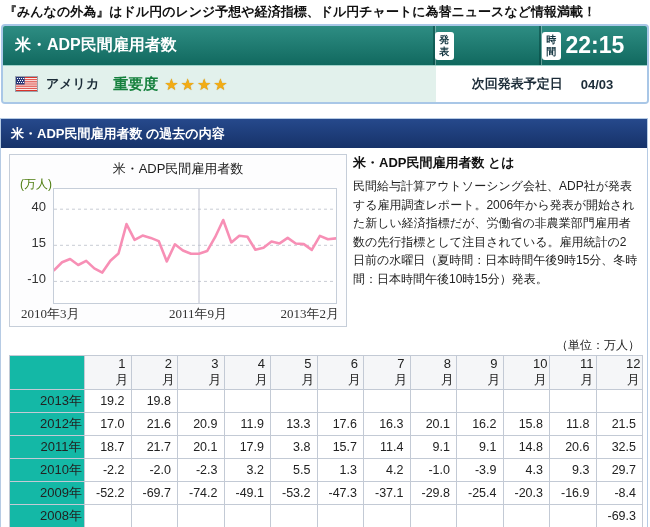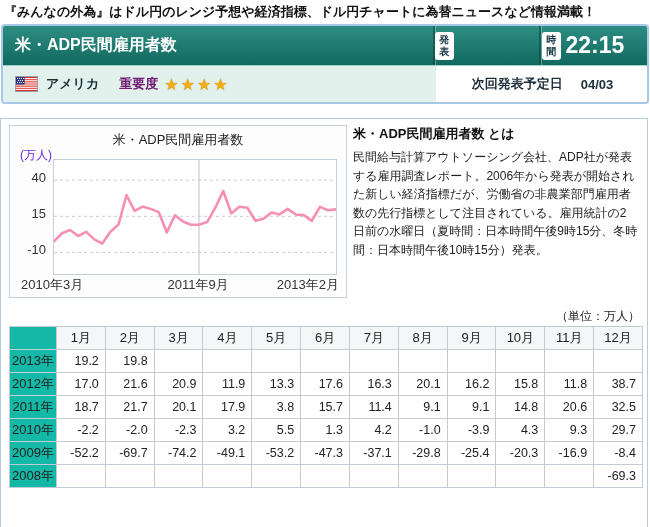--- a/index.html
+++ b/index.html
@@ -29,21 +29,21 @@
     display:inline-block;background:#fff;border-radius:3px;color:#12343f;
     font-size:10px;font-weight:bold;width:1.25em;line-height:1.2;
     padding:2px 3px;text-align:center;word-break:break-all;margin-right:5px;
   }
   .timing{color:#fff;font-size:11.5px;line-height:1.25;text-align:center;flex:1;padding-right:4px;}
   .time-value{color:#fff;font-size:23px;font-weight:bold;letter-spacing:0;}
   .w1-info{height:36px;display:flex;align-items:stretch;background:#e2f1ec;font-weight:bold;}
   .info-left{flex:1;display:flex;align-items:center;padding-left:12px;}
   .flag{border:1px solid #9aa3ad;display:block;}
   .country{font-size:13px;color:#1c2c38;margin-left:8px;}
-  .importance-label{font-size:13px;color:#701a75;margin-left:20px;}
+  .importance-label{font-size:15px;color:#15803d;margin-left:14px;}
   .stars{font-size:16px;color:#f2ac15;margin-left:6px;letter-spacing:2px;text-shadow:0 0 1px #b07c00;}
   .info-right{
     width:209px;background:#ffffff;border-left:2px solid #ffffff;
     display:flex;align-items:center;justify-content:center;font-size:13px;color:#1c2c38;
   }
   .info-right .nr-label{margin-right:18px;}
   
   .widget2{
     position:absolute;top:118px;left:0;width:646px;height:418px;
     border:1px solid #b6cbe4;background:#fff;
@@ -52,40 +52,40 @@
     height:29px;background:linear-gradient(#26498c,#163269);
     color:#fff;font-weight:bold;font-size:13px;line-height:29px;padding-left:10px;
   }
   .w2-content{position:relative;width:100%;height:389px;background:#fff;}
   
   .chart-box{
     position:absolute;left:8px;top:6px;width:336px;height:171px;
     border:1px solid #c6ced9;background:#fdfdfe;
   }
   .chart-title{position:absolute;top:5px;left:0;width:100%;text-align:center;font-size:13px;color:#222;}
-  .chart-ylabel{position:absolute;top:21px;left:10px;font-size:12px;color:#6d28d9;}
+  .chart-ylabel{position:absolute;top:21px;left:10px;font-size:12px;color:#4d7c0f;}
   .plot{position:absolute;left:43px;top:33px;width:282px;height:114px;border:1px solid #c6ced9;background:#fff;}
   .plot svg{display:block;width:282px;height:114px;}
   .ytick{position:absolute;width:36px;text-align:right;font-size:13px;color:#333;}
-  .xlabels{position:absolute;left:0;top:150px;width:100%;height:18px;font-size:13px;color:#333;}
+  .xlabels{position:absolute;left:0;top:150px;width:100%;height:18px;font-size:13px;color:#333;font-family:Liberation Serif, serif;}
   .xl-first{position:absolute;left:11px;top:0;}
   .xl-mid{position:absolute;top:0;transform:translateX(-50%);}
   .xl-last{position:absolute;right:7px;top:0;}
   
   .desc{position:absolute;left:352px;top:6px;right:9px;}
   .desc-title{font-size:13px;font-weight:bold;color:#111;margin:0 0 5px 0;}
   .desc-body{font-size:12px;color:#222;line-height:1.55;margin:0;}
   
   .unit-note{position:absolute;top:189px;right:7px;font-size:12px;color:#222;}
   table.hist{
     position:absolute;left:8px;top:207px;width:634px;
     border-collapse:collapse;table-layout:fixed;font-size:12.5px;color:#222;
   }
   table.hist th,table.hist td{border:1px solid #c3cad5;height:22px;padding:0;}
-  table.hist th{font-weight:normal;}
+  table.hist th{font-weight:normal;padding-left:28px;}
   table.hist thead th{background:#f5f6f8;text-align:center;font-size:13px;}
   table.hist th.year{background:#14b8a6;text-align:center;font-size:13px;width:46px;}
   table.hist td{background:#fff;text-align:right;padding-right:6px;}
 </style>
 </head>
 <body>
 
 <div class="headline">『みんなの外為』はドル円のレンジ予想や経済指標、ドル円チャートに為替ニュースなど情報満載！</div>
 
 <div class="widget1">
@@ -131,20 +131,21 @@
       <span class="stars">★★★★</span>
     </div>
     <div class="info-right">
       <span class="nr-label">次回発表予定日</span>
       <span>04/03</span>
     </div>
   </div>
 </div>
 
 <div class="widget2">
+  <div class="w2-header">米・ADP民間雇用者数 の過去の内容</div>
   <div class="w2-content">
 
     <div class="chart-box">
       <div class="chart-title">米・ADP民間雇用者数</div>
       <div class="chart-ylabel">(万人)</div>
       <div class="plot">
         <svg id="plot-svg" viewBox="0 0 282 114">
             <line x1="0" y1="20.2" x2="282" y2="20.2" stroke="#c9ccd4" stroke-width="1" stroke-dasharray="3,3"></line>
             <line x1="0" y1="56.3" x2="282" y2="56.3" stroke="#c9ccd4" stroke-width="1" stroke-dasharray="3,3"></line>
             <line x1="0" y1="92.4" x2="282" y2="92.4" stroke="#c9ccd4" stroke-width="1" stroke-dasharray="3,3"></line>
@@ -211,21 +212,21 @@
             <td>21.6</td>
             <td>20.9</td>
             <td>11.9</td>
             <td>13.3</td>
             <td>17.6</td>
             <td>16.3</td>
             <td>20.1</td>
             <td>16.2</td>
             <td>15.8</td>
             <td>11.8</td>
-            <td>38.7</td>
+            <td>21.5</td>
           </tr>
           <tr>
             <th class="year">2011年</th>
             <td>18.7</td>
             <td>21.7</td>
             <td>20.1</td>
             <td>17.9</td>
             <td>3.8</td>
             <td>15.7</td>
             <td>11.4</td>

